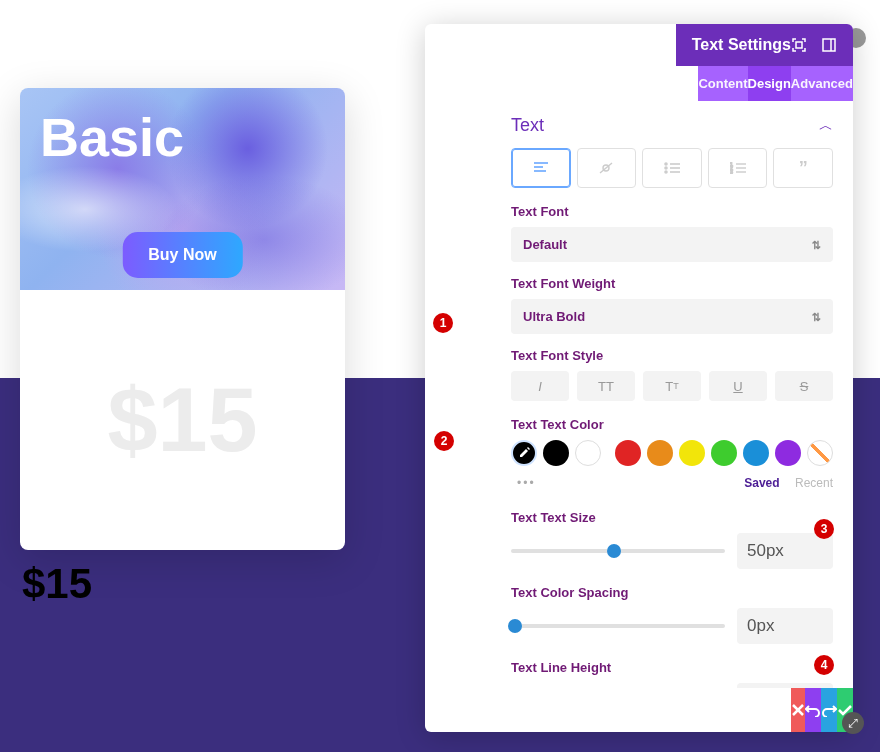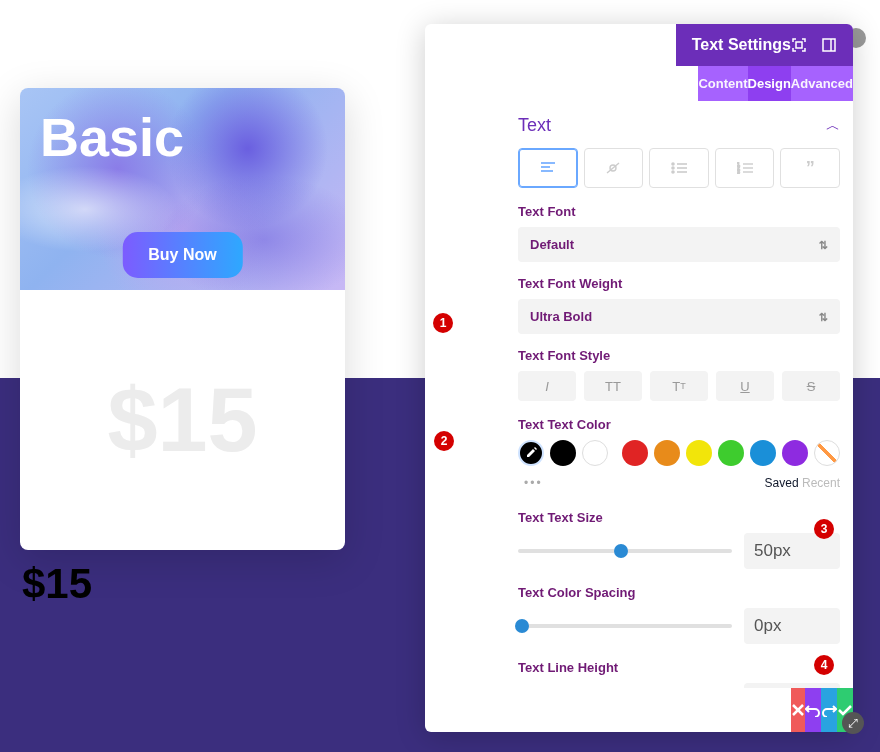--- a/index.html
+++ b/index.html
@@ -30,21 +30,21 @@
   .panel { position:absolute; top:24px; left:425px; width:428px; height:708px; background:#fff; box-shadow:0 4px 30px rgba(0,0,0,0.2); border-radius:6px; overflow:hidden; display:flex; flex-direction:column;align-items:flex-end; }
   .panel-header { background:#6c2eb9; color:#fff; display:flex; align-items:center; justify-content:space-between; padding:12px 16px; }
   .panel-header h1 { font-size:16px; font-weight:600; }
   .header-icons { display:flex; gap:14px; }
   .hicon { width:16px; height:16px; display:flex; align-items:center; justify-content:center; cursor:pointer; }
   .tabs { display:flex; background:#8e3ff0; }
   .tab { flex:1; text-align:center; color:#fff; font-size:13px; font-weight:600; padding:10px 0; cursor:pointer; }
   .tab.inactive { background:#a864ff; opacity:0.95; }
   .tab.active { background:#8e3ff0; }
 
-  .panel-body { flex:1; overflow-y:auto; padding:8px 13px 12px 20px; position:relative; }
+  .panel-body { flex:1; overflow-y:auto; padding:8px 20px 12px 20px; position:relative; }
   .panel-body::-webkit-scrollbar{width:5px}
   .panel-body::-webkit-scrollbar-thumb{background:#555;border-radius:3px}
 
   .section-head { display:flex; justify-content:space-between; align-items:center; color:#6c2eb9; font-size:18px; padding:6px 0 12px; }
   .chev-up { color:#6c2eb9; font-size:14px; cursor:pointer; }
 
   .icon-row { display:flex; gap:6px; margin-bottom:16px; }
   .icon-btn { flex:1; height:40px; border:1px solid #e0e0e0; border-radius:4px; display:flex; align-items:center; justify-content:center; color:#bbb; cursor:pointer; background:#fff; }
   .icon-btn.selected { border-color:#6aa8ff; color:#6aa8ff; box-shadow:inset 0 0 0 1px #6aa8ff; }
 
@@ -55,22 +55,22 @@
   .style-row { display:flex; gap:8px; margin-bottom:16px; }
   .style-btn { flex:1; height:30px; background:#f3f3f3; border-radius:4px; display:flex; align-items:center; justify-content:center; color:#999; font-size:13px; cursor:pointer; }
 
   .swatch-row { display:flex; gap:6px; align-items:center; margin-bottom:4px; flex-wrap:wrap; }
   .swatch { width:26px; height:26px; border-radius:50%; cursor:pointer; }
   .swatch.picker { background:#000; display:flex; align-items:center; justify-content:center; border:2px solid #cfe3ff; }
   .swatch.white { background:#fff; border:1px solid #ddd; }
   .swatch.none { background:linear-gradient(45deg,#fff 45%,#f94 45%,#f94 55%,#fff 55%); border:1px solid #ddd;}
   .swatch-sub { display:flex; justify-content:space-between; align-items:center; padding:6px 0 14px; font-size:12px; }
   .dots { color:#aaa; letter-spacing:2px; cursor:pointer; margin-left:6px;}
-  .saved { color:#0f172a; font-weight:400; cursor:pointer; }
-  .recent { color:#bbb; cursor:pointer; }
+  .saved { color:#4c1d95; font-weight:700; cursor:pointer; }
+  .recent { color:#bbb; margin-left:12px; cursor:pointer; }
 
   .slider-row { display:flex; align-items:center; gap:12px; margin-bottom:16px; }
   .track { flex:1; height:4px; background:#e0e0e0; border-radius:2px; position:relative; }
   .thumb { position:absolute; top:50%; transform:translate(-50%,-50%); width:14px; height:14px; background:#2a8ad4; border-radius:50%; cursor:pointer; }
   .val-box { width:96px; background:#f3f3f3; border-radius:4px; padding:8px 10px; font-size:17px; color:#555; text-align:left; }
 
   .panel-footer { display:flex; height:44px; }
   .fbtn { flex:1; display:flex; align-items:center; justify-content:center; color:#fff; font-size:16px; cursor:pointer; }
   .fbtn.red{background:#f05a5a}.fbtn.purple{background:#8e3ff0}.fbtn.blue{background:#29a3e0}.fbtn.green{background:#2ecc71}
 

